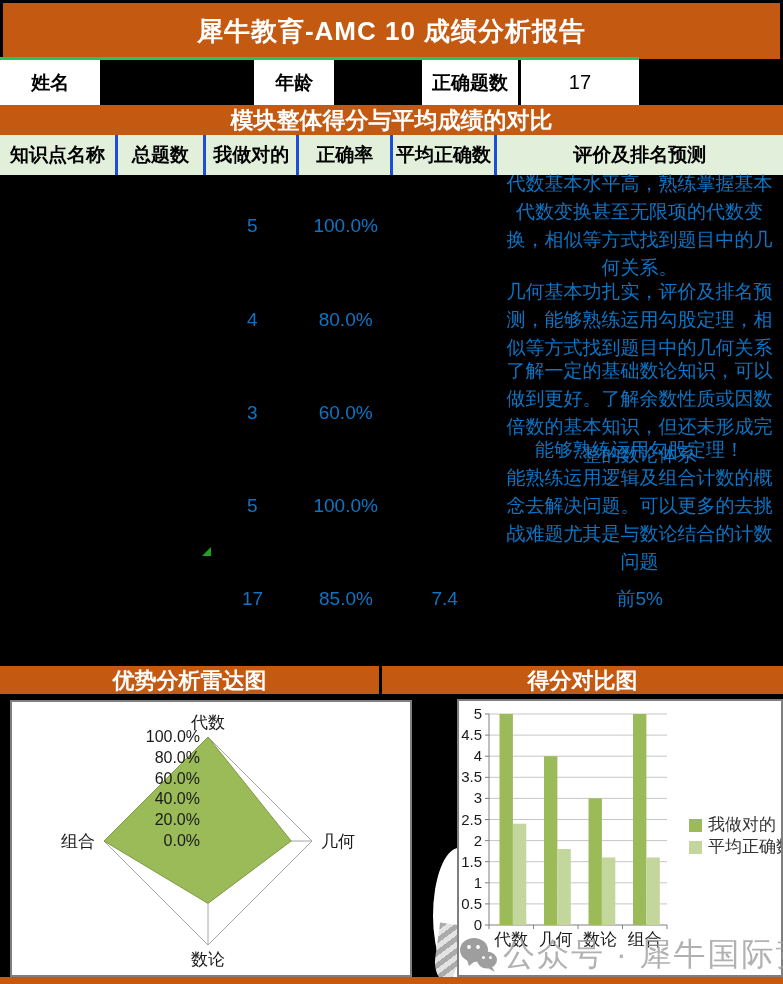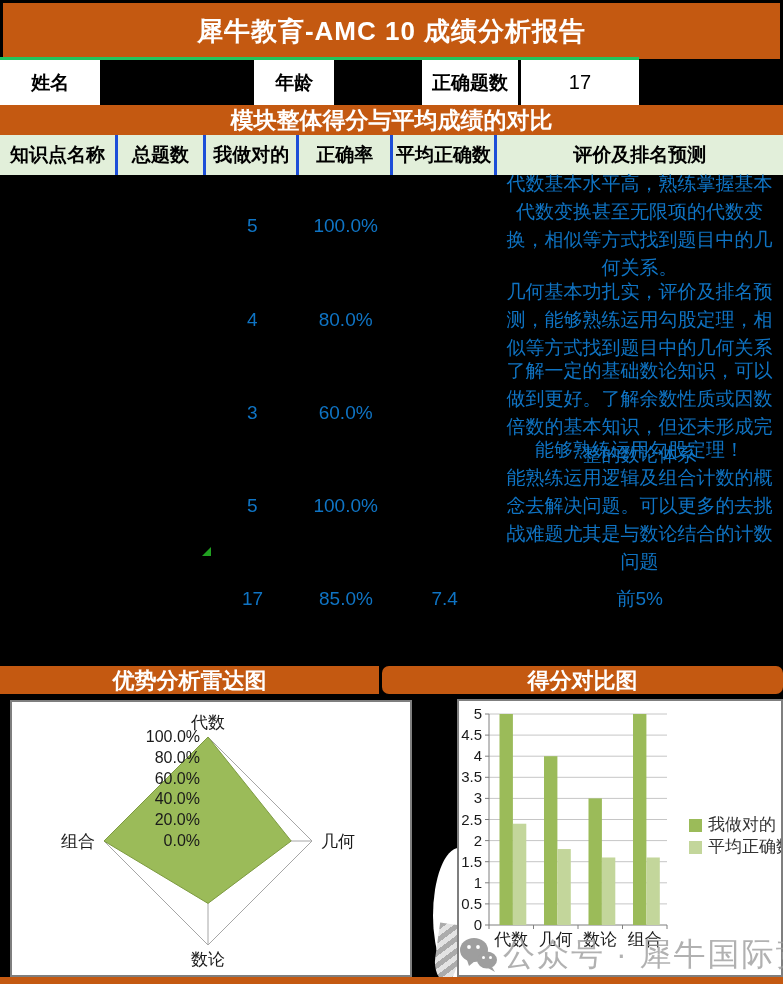--- a/index.html
+++ b/index.html
@@ -36,21 +36,21 @@
   .g-cell{display:flex;align-items:center;justify-content:center;box-sizing:border-box;
     color:#0F74C4;font-size:19px;}
   .g-comment{line-height:28px;text-align:center;white-space:pre-line;padding:0 8px;}
   .c1{width:123px;} .c2{width:92px;} .c3{width:97px;} .c4{width:98px;}
   .c5{width:108px;} .c6{width:299px;}
   #cell-marker{left:202px;top:547px;width:0;height:0;
     border-left:9px solid transparent;border-bottom:9px solid #21A121;}
   
   #chart-headers{left:0;top:666px;width:783px;height:28px;display:flex;}
   #chart-headers .orange-bar{font-size:22px;height:28px;}
-  #hdr-radar{width:410px;} #hdr-divider{width:3px;background:#000;} #hdr-bars{width:434px;border-radius:7px;}
+  #hdr-radar{width:410px;} #hdr-divider{width:3px;background:#000;} #hdr-bars{width:434px;}
   
   .panel{background:#fff;border:2px solid #7F7F7F;box-sizing:border-box;z-index:2;}
   #radar-panel{left:10px;top:700px;width:402px;height:277px;}
   #bar-panel{left:457px;top:699px;width:326px;height:278px;}
   
   #blob{left:433px;top:848px;width:52px;height:136px;background:#fff;
     border-radius:50% 50% 45% 55%/50%;z-index:1;}
   #blob-stripes{left:436px;top:924px;width:24px;height:58px;z-index:1;
     background:repeating-linear-gradient(135deg,#ABABAB 0 5px,#E3E3E3 5px 10px);
     border-radius:0 0 40% 60%/0 0 60% 40%;transform:rotate(8deg);}

